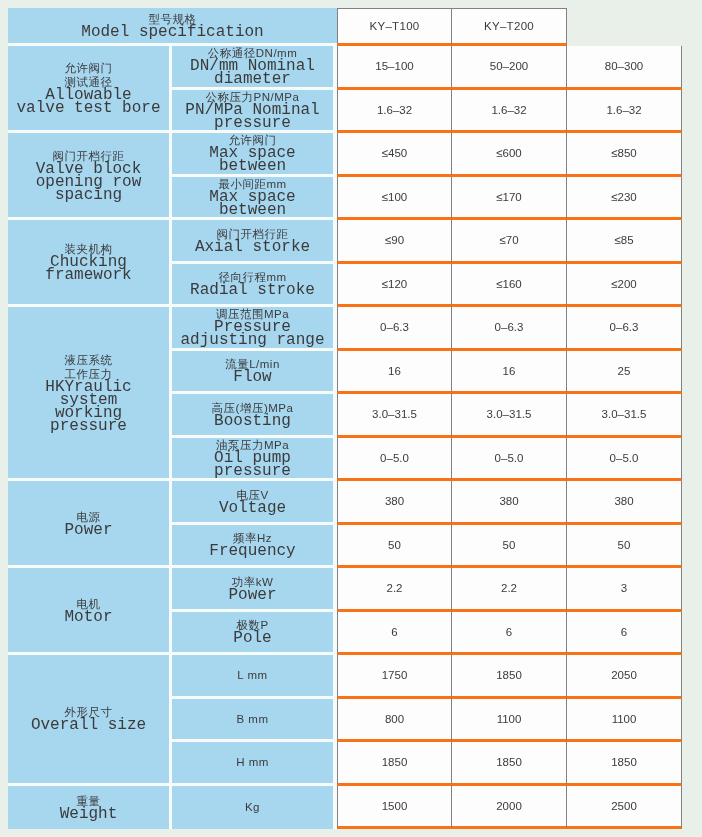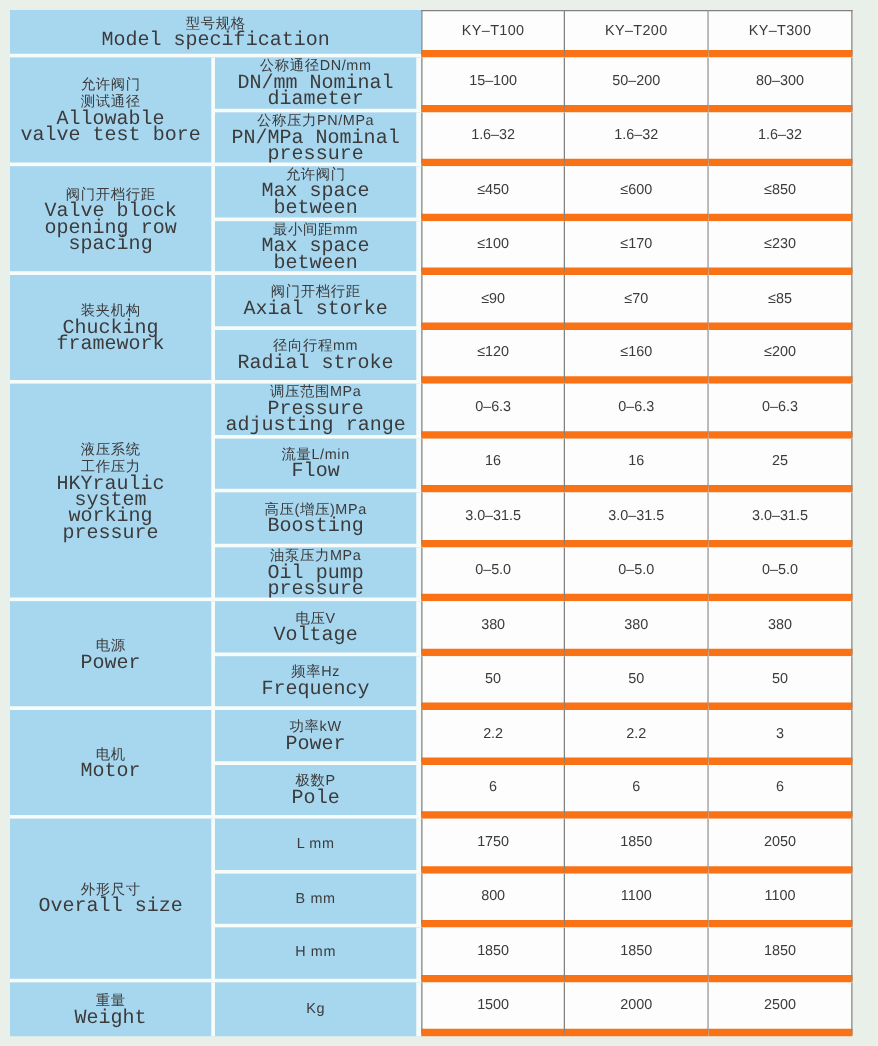--- a/index.html
+++ b/index.html
@@ -30,21 +30,21 @@
     color:#3b3b3b;
     overflow:hidden;
   }
   .bcell.gb{border-bottom:3px solid #f7fbf9;}   
   .bcell.gr3{border-right:3px solid #f7fbf9;}   
   .bcell.gr4{border-right:4px solid #f7fbf9;}   
   
   .vcell{
     background:#fdfdfd;
     border-right:1px solid #818181;
-    border-bottom:6px solid #f97316;
+    border-bottom:3px solid #f97316;
     display:flex;justify-content:center;align-items:center;
     box-sizing:border-box;
     color:#3b3b3b;
     text-align:center;
   }
   .vcell.t{border-top:1px solid #818181;}
   .vcell.l{border-left:1px solid #818181;}
   .zh{
     display:block;font-size:11.5px;line-height:14px;
     white-space:pre-line;letter-spacing:0.5px;
@@ -65,23 +65,20 @@
 
     <div class="bcell gb" style="grid-area:1/1/2/3">
       <span class="zh">型号规格</span>
       <span class="en">Model specification</span>
     </div>
     <div class="vcell t l" style="grid-area:1/3/2/4">
         <span class="model">KY–T100</span>
       </div>
     <div class="vcell t" style="grid-area:1/4/2/5">
         <span class="model">KY–T200</span>
-      </div>
-    <div class="vcell t" style="grid-area:1/5/2/6">
-        <span class="model">KY–T300</span>
       </div>
 
     <div class="bcell gb gr4" style="grid-area:2/2/3/3">
       <span class="zh">公称通径DN/mm</span>
       <span class="en">DN/mm Nominal diameter</span>
     </div>
     <div class="bcell gb gr3" style="grid-area:2/1/4/2">
       <span class="zh">允许阀门
 测试通径</span>
       <span class="en">Allowable

